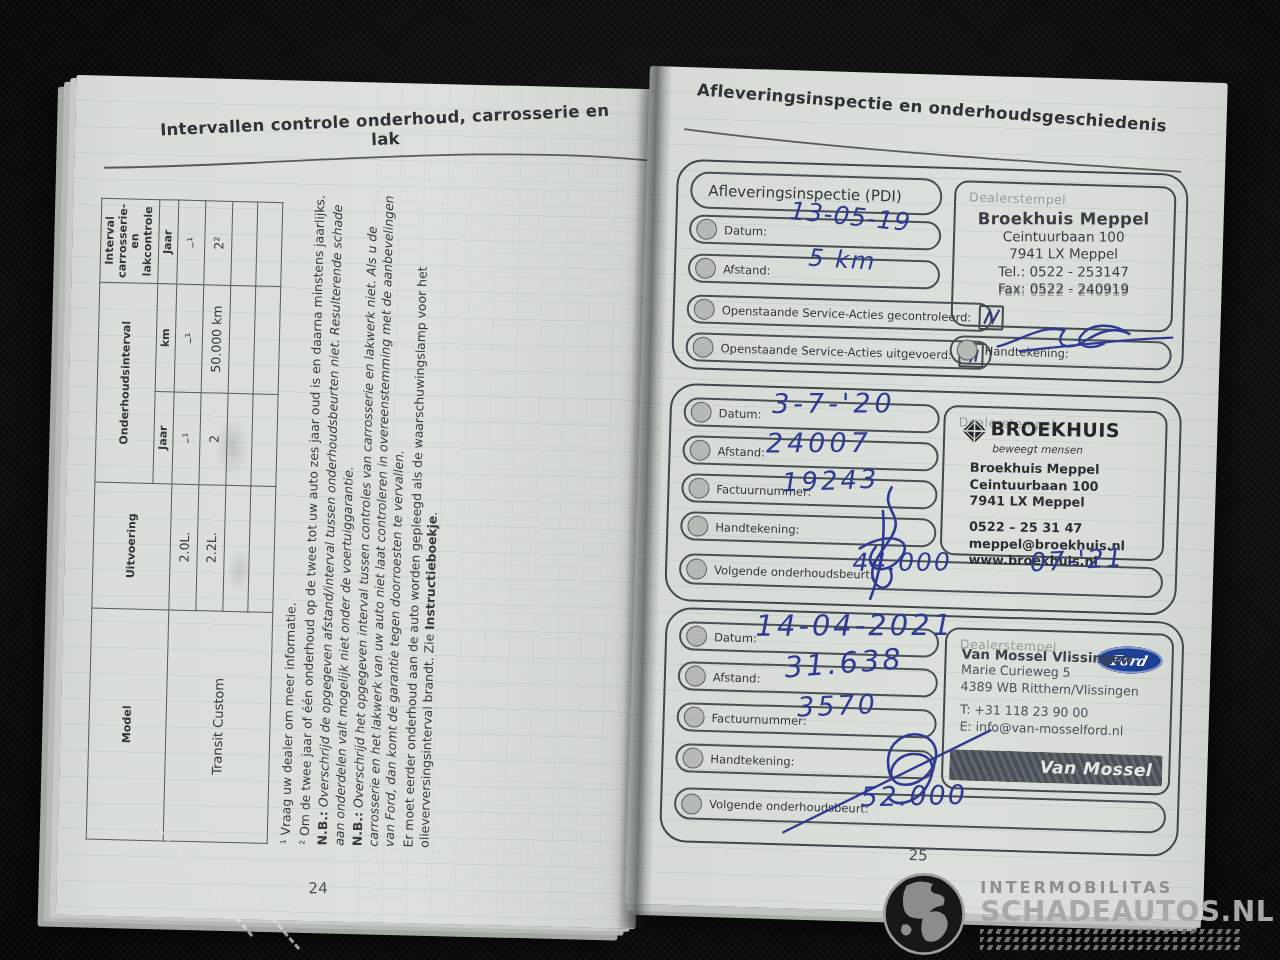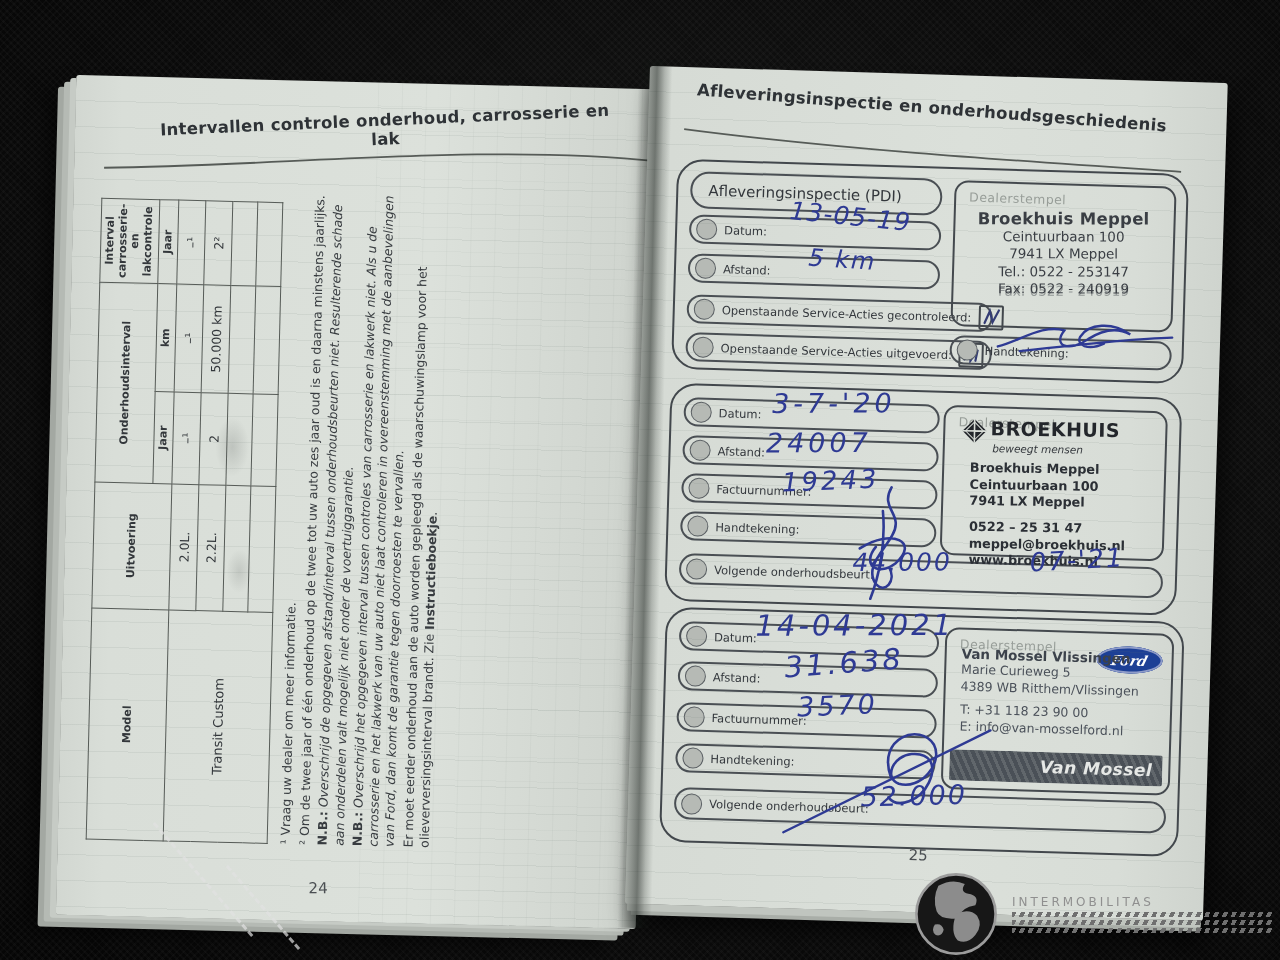--- a/index.html
+++ b/index.html
@@ -96,21 +96,21 @@
     color:#e6e8e6;font-weight:bold;font-style:italic;font-size:17px;text-align:right;
     line-height:31px;padding-right:10px;letter-spacing:.5px;box-sizing:border-box;}
   .ford-oval{position:absolute;top:12px;right:9px;width:66px;height:27px;border-radius:50%;
     background:#1d4096;box-shadow:inset 0 0 0 2px #8f9cc9, inset 0 0 0 4px #1d4096;
     display:flex;align-items:center;justify-content:center;}
   .ford-oval span{font-family:"DejaVu Serif","Liberation Serif",serif;font-style:italic;font-weight:bold;
     color:#fff;font-size:14px;transform:skewX(-14deg);}
 
   
   .wm{position:absolute;right:6px;bottom:2px;display:flex;align-items:center;gap:12px;z-index:6;}
-  .wm-text .l1{font-size:12px;font-weight:normal;letter-spacing:3px;color:#8f8f8f;}
+  .wm-text .l1{font-size:16px;font-weight:bold;letter-spacing:3px;color:#8f8f8f;}
   .wm-text .l2{font-size:28px;font-weight:bold;letter-spacing:.5px;color:#a7a8a8;line-height:1.05;}
   .dashrow{height:5px;margin-top:3px;width:262px;
     background:repeating-linear-gradient(115deg,#6f6f6f 0 4px,transparent 4px 8px);}
   .stitch{position:absolute;border-top:3px dashed rgba(225,225,225,.7);z-index:4;}
   .st1{left:128px;top:878px;width:150px;transform:rotate(49deg);}
   .st2{left:208px;top:906px;width:110px;transform:rotate(49deg);}
 </style>
 </head>
 <body>
 
@@ -351,17 +351,18 @@
 
 <div class="wm">
   <svg width="88" height="88" viewBox="0 0 100 100">
     <circle cx="50" cy="50" r="45" fill="#171717" stroke="#9c9c9c" stroke-width="3"></circle>
     <path d="M30 18 q16 -9 30 -2 q-6 9 4 11 q13 2 8 13 q-15 2 -21 15 q-19 2 -23 -8 q-5 -15 2 -29z" fill="#8c8c8c"></path>
     <path d="M50 50 q15 -7 24 2 q7 11 -2 22 q-9 11 -20 6 q-9 -9 -2 -30z" fill="#8c8c8c"></path>
     <path d="M26 62 q8 -2 10 6 q-2 8 -9 6 q-6 -5 -1 -12z" fill="#8c8c8c"></path>
   </svg>
   <div class="wm-text">
     <div class="l1">INTERMOBILITAS</div>
+    <div class="l2">SCHADEAUTOS.NL</div>
     <div class="dashrow"></div>
     <div class="dashrow"></div>
     <div class="dashrow"></div>
   </div>
 </div>
 
 </body></html>

